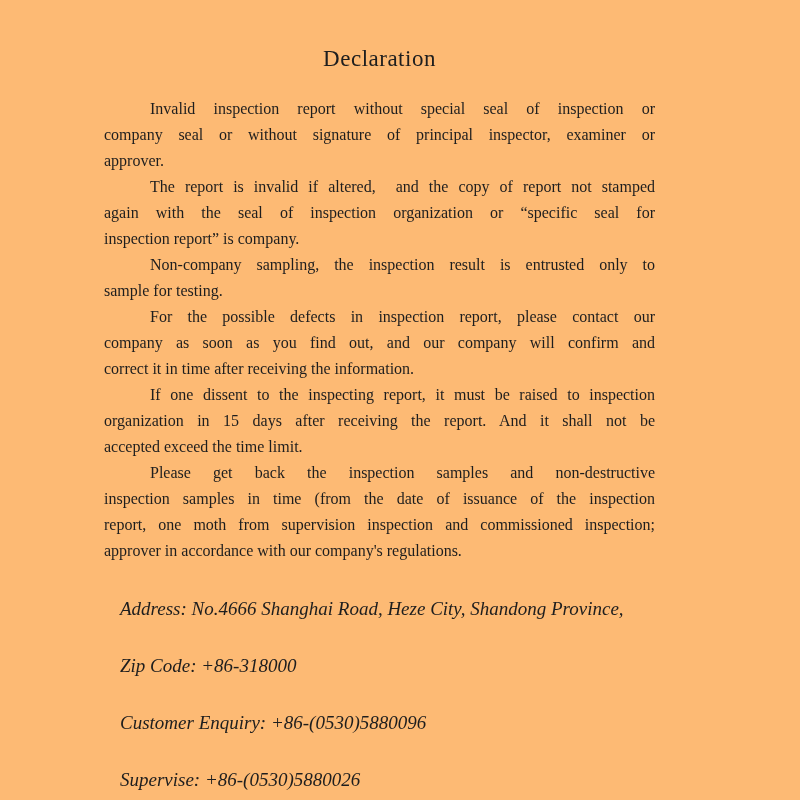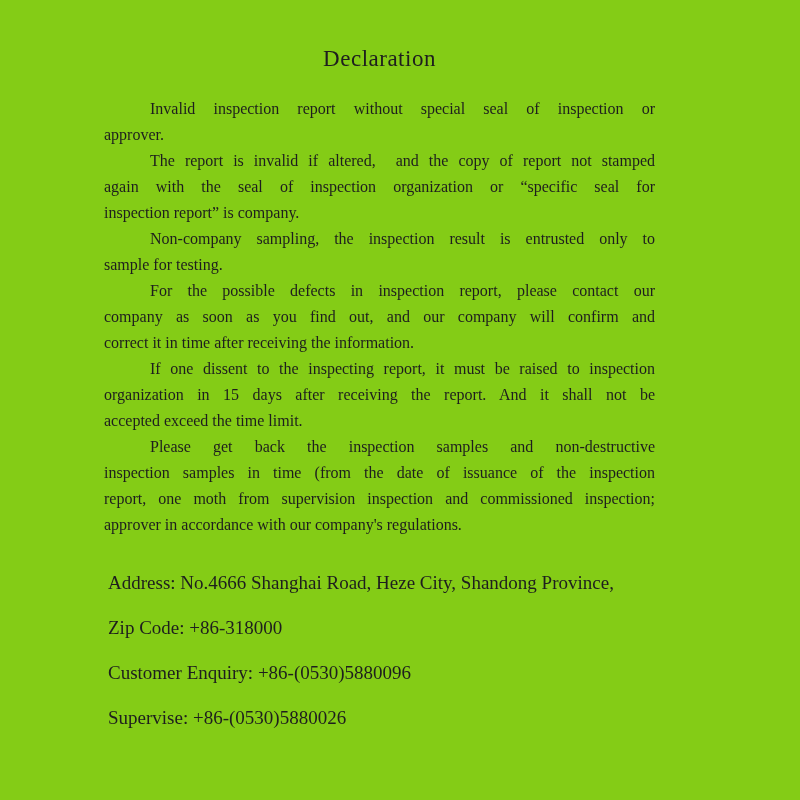--- a/index.html
+++ b/index.html
@@ -6,21 +6,21 @@
     margin: 0;
     padding: 0;
     width: 800px;
     height: 800px;
     background: #ffffff;
   }
   .page {
     position: relative;
     width: 800px;
     height: 800px;
-    background: #84cc16;
+    background: #fdba74;
     overflow: hidden;
     font-family: "Liberation Serif", "DejaVu Serif", serif;
     color: #1e1e1e;
   }
   .content {
     position: absolute;
     left: 104px;
     top: 0;
     width: 551px;
   }
@@ -48,37 +48,39 @@
   .para-line.last {
     text-align-last: left;
     -moz-text-align-last: left;
   }
   .contact {
     margin-top: 24px;
     font-size: 19px;
     line-height: 41px;
   }
   .contact-line {
-    margin: 4px;
+    margin: 16px;
     white-space: nowrap;
+    font-style: italic;
   }
   .contact-line.indent {
     padding-left: 71px;
   }
 </style>
 </head>
 <body>
 
 <div class="page">
   <div class="content">
 
     <h1 class="doc-title">Declaration</h1>
 
     <div class="doc-body">
         <div class="para-line first">Invalid inspection report without special seal of inspection or</div>
+        <div class="para-line">company seal or without signature of principal inspector, examiner or</div>
         <div class="para-line last">approver.</div>
         <div class="para-line first">The report is invalid if altered,&nbsp; and the copy of report not stamped</div>
         <div class="para-line">again with the seal of inspection organization or “specific seal for</div>
         <div class="para-line last">inspection report” is company.</div>
         <div class="para-line first">Non-company sampling, the inspection result is entrusted only to</div>
         <div class="para-line last">sample for testing.</div>
         <div class="para-line first">For the possible defects in inspection report, please contact our</div>
         <div class="para-line">company as soon as you find out, and our company will confirm and</div>
         <div class="para-line last">correct it in time after receiving the information.</div>
         <div class="para-line first">If one dissent to the inspecting report, it must be raised to inspection</div>

